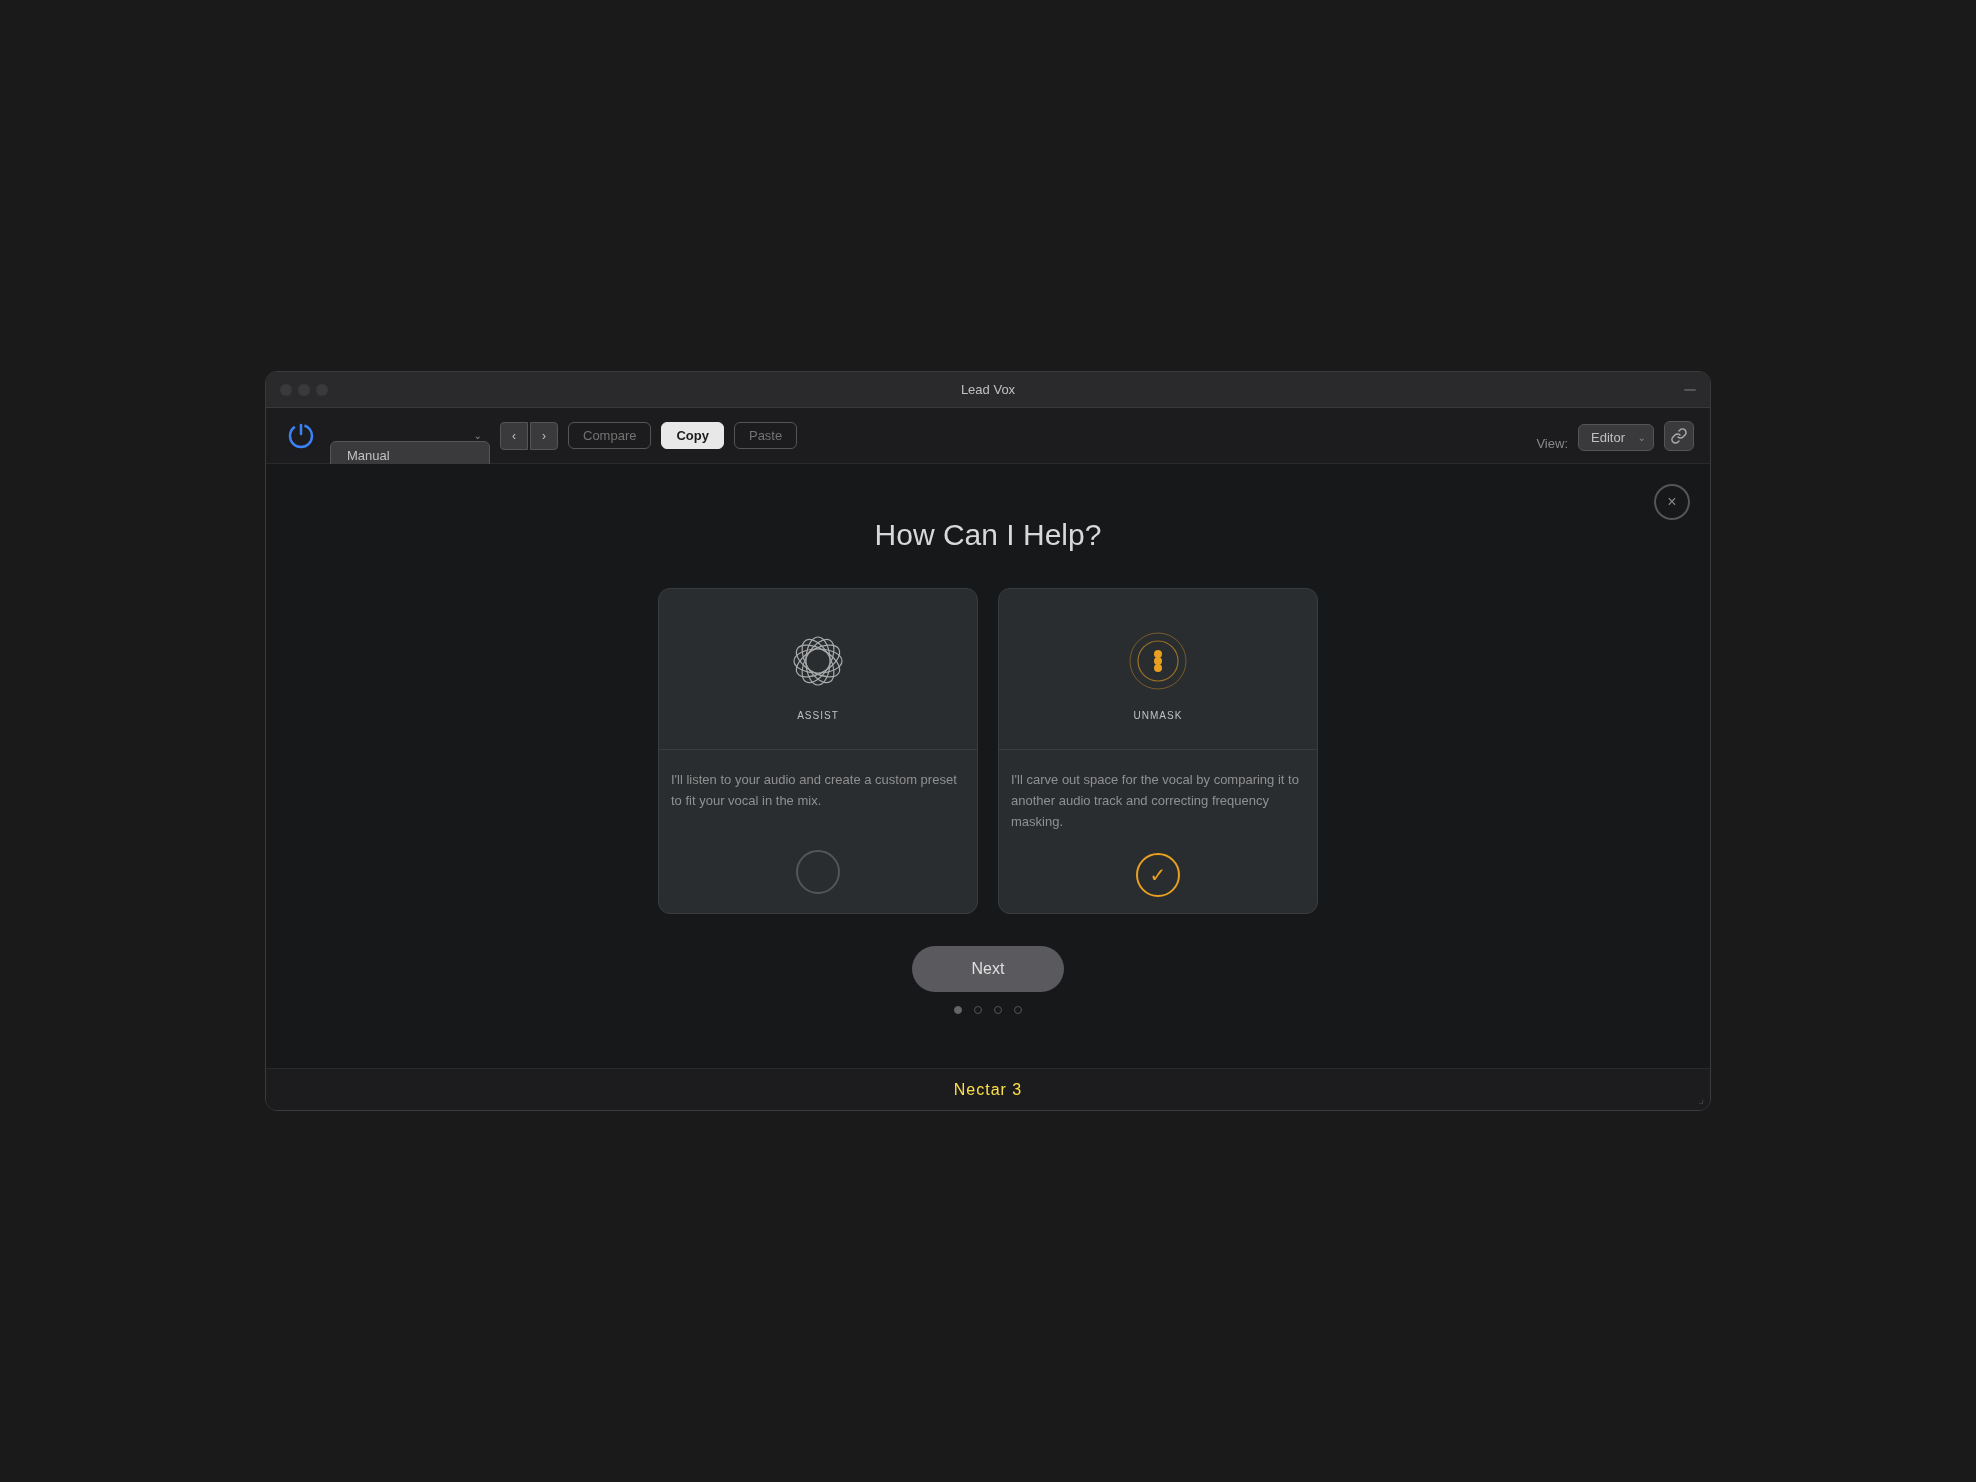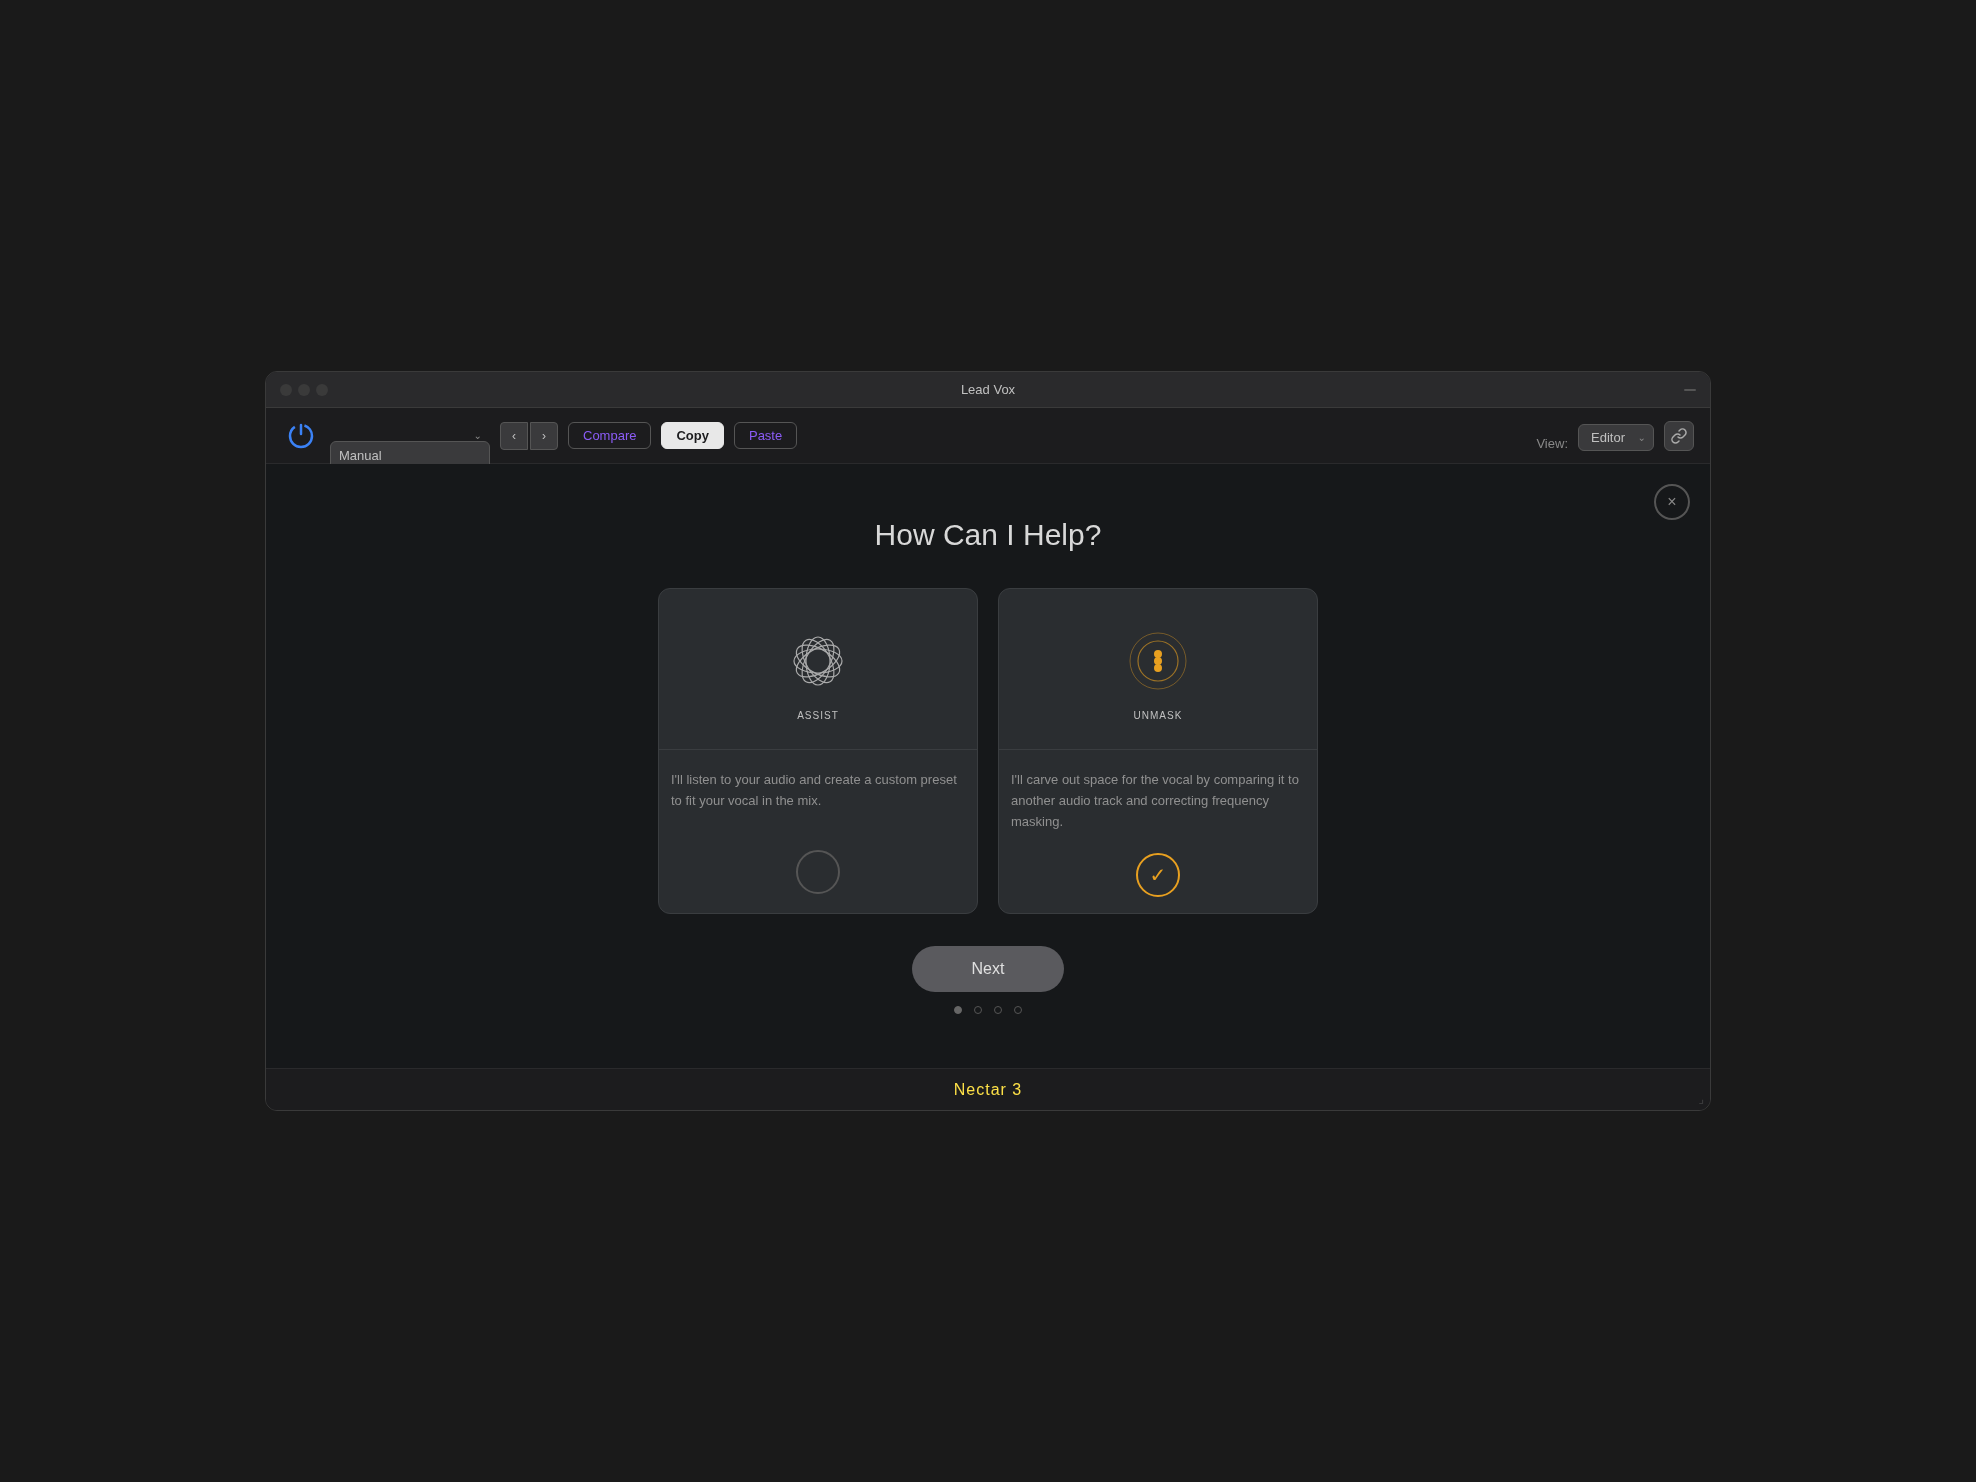--- a/index.html
+++ b/index.html
@@ -98,21 +98,21 @@
       width: 32px;
       height: 32px;
     }
 
     .preset-dropdown {
       background: #3a3a3c;
       border: 1px solid #555;
       border-radius: 6px;
       color: #c0c0c0;
       font-size: 13px;
-      padding: 6px 28px 6px 8px;
+      padding: 6px 28px 6px 16px;
       appearance: none;
       cursor: pointer;
       width: 160px;
       position: relative;
       margin-top: 40px;
     }
 
     .dropdown-wrapper {
       position: relative;
       display: inline-flex;
@@ -146,21 +146,21 @@
       font-size: 12px;
     }
 
     .nav-btn:first-child { border-radius: 4px 0 0 4px; }
     .nav-btn:last-child { border-radius: 0 4px 4px 0; }
 
     .toolbar-btn {
       background: transparent;
       border: 1px solid #555;
       border-radius: 6px;
-      color: #8b5cf6;
+      color: #737373;
       font-size: 13px;
       padding: 5px 14px;
       cursor: pointer;
     }
 
     .toolbar-btn.active {
       background: #e8e8e8;
       border-color: #e8e8e8;
       color: #1c1c1e;
       font-weight: 600;

